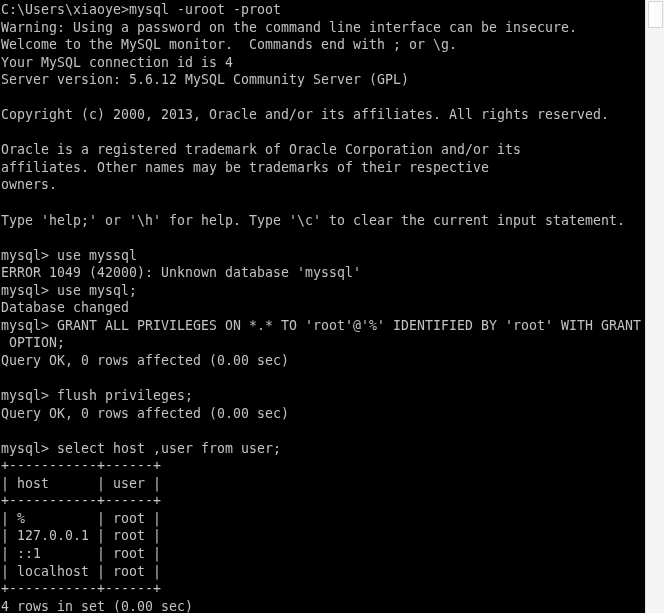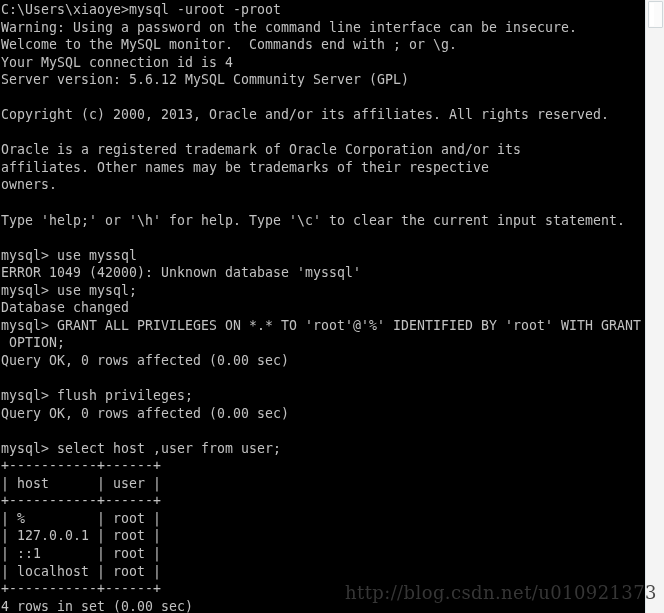--- a/index.html
+++ b/index.html
@@ -130,15 +130,14 @@
 +-----------+------+
 4 rows in set (0.00 sec)
 
 mysql&gt;</pre>
   </div>
 
   <div id="scrollbar-track">
     <div id="scrollbar-thumb"></div>
   </div>
 
-  <div id="watermark">http://blog.csdn.net/u010921373</div>
 
 </div>
 
 </body></html>

